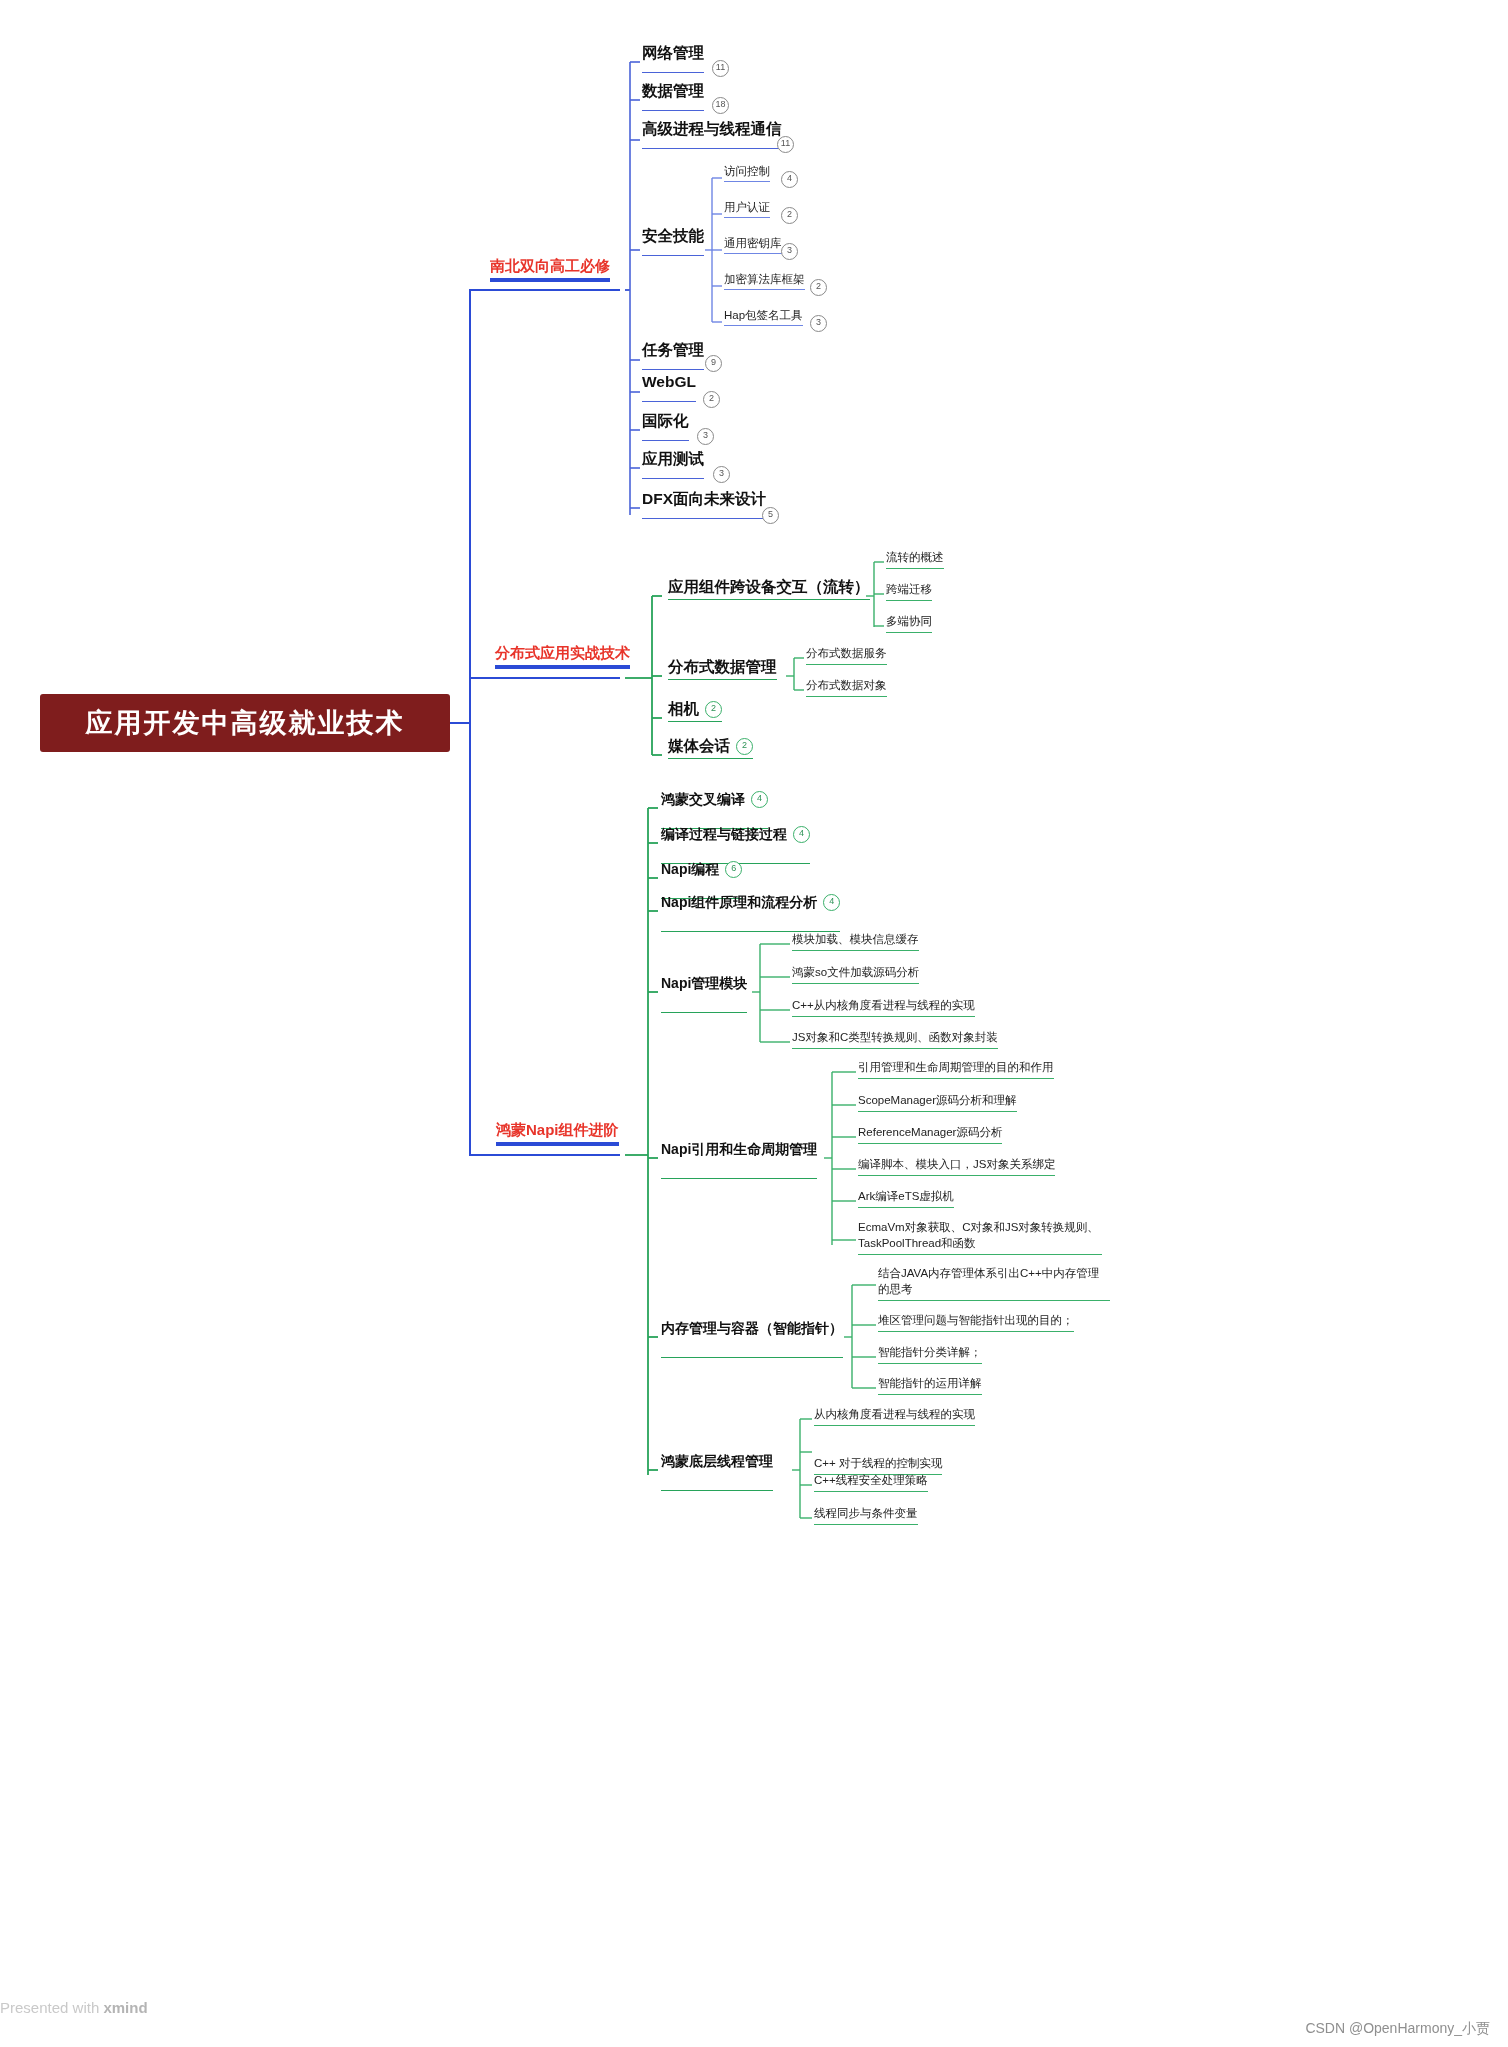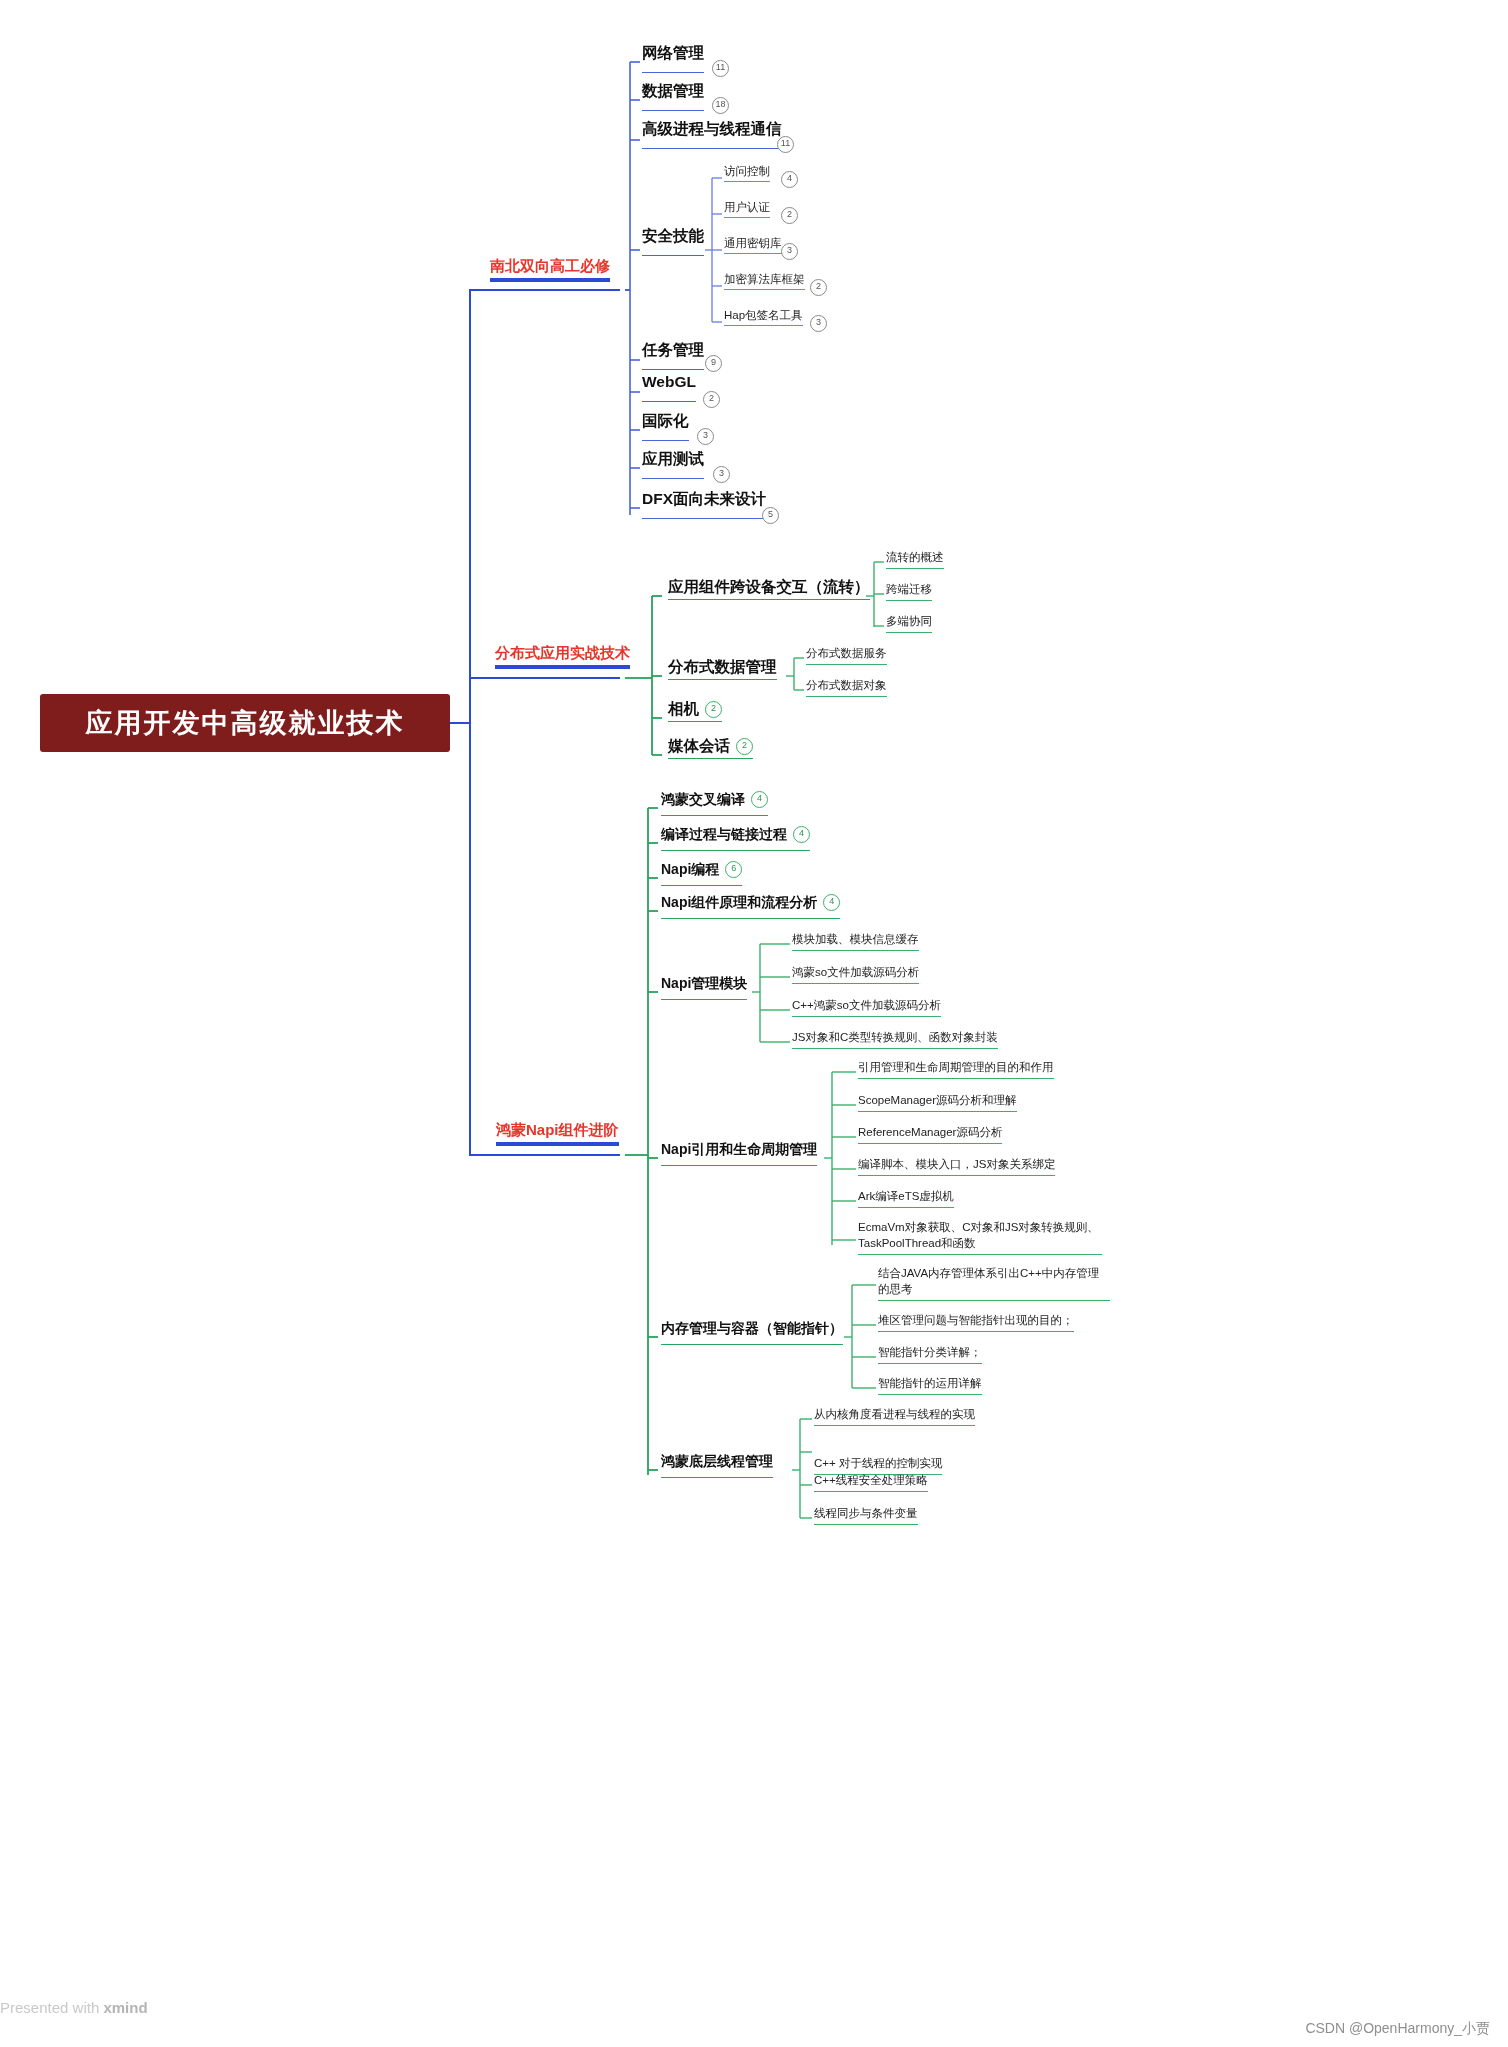--- a/index.html
+++ b/index.html
@@ -73,21 +73,21 @@
     font-weight: bold;
     color: #111111;
     padding-bottom: 3px;
     border-bottom: 1.8px solid #27a35a;
     line-height: 18px;
   }
   .l2green-sm {
     font-size: 14px;
     font-weight: bold;
     color: #111111;
-    padding-bottom: 7px;
+    padding-bottom: 20px;
     border-bottom: 1.8px solid #27a35a;
     line-height: 17px;
   }
   
   .l3green {
     font-size: 11.5px;
     color: #222222;
     padding-bottom: 3px;
     border-bottom: 1.4px solid #3ab06a;
     line-height: 15px;
@@ -365,21 +365,21 @@
 <div class="node l2green-sm" style="left:661px; top:975px;">
   <span>Napi管理模块</span>
 </div>
 <div class="node l3green" style="left:792px; top:932px;">
   <span>模块加载、模块信息缓存</span>
 </div>
 <div class="node l3green" style="left:792px; top:965px;">
   <span>鸿蒙so文件加载源码分析</span>
 </div>
 <div class="node l3green" style="left:792px; top:998px;">
-  <span>C++鸿蒙so文件加载源码分析</span>
+  <span>C++从内核角度看进程与线程的实现</span>
 </div>
 <div class="node l3green" style="left:792px; top:1030px;">
   <span>JS对象和C类型转换规则、函数对象封装</span>
 </div>
 
 <div class="node l2green-sm" style="left:661px; top:1141px;">
   <span>Napi引用和生命周期管理</span>
 </div>
 <div class="node l3green" style="left:858px; top:1060px;">
   <span>引用管理和生命周期管理的目的和作用</span>

